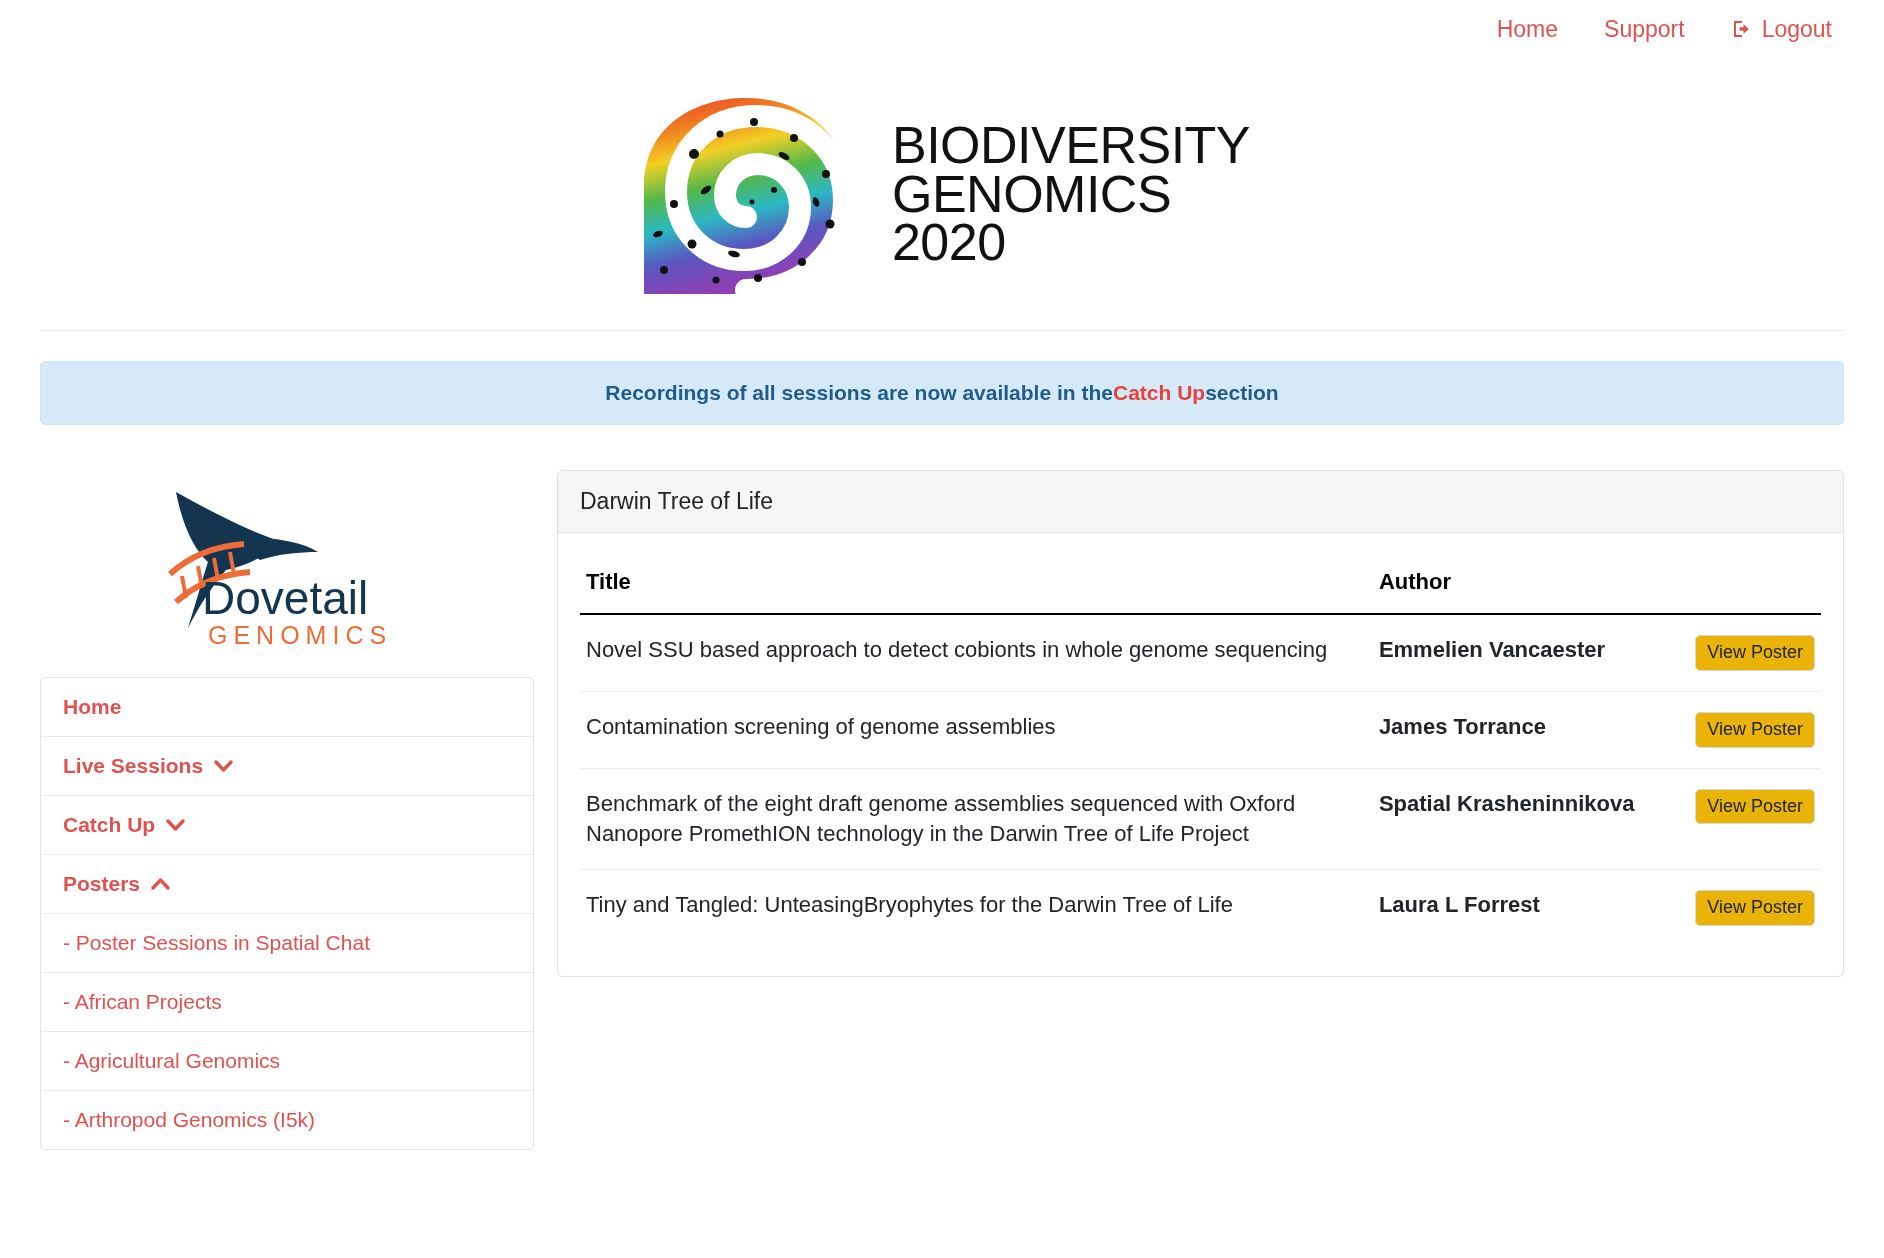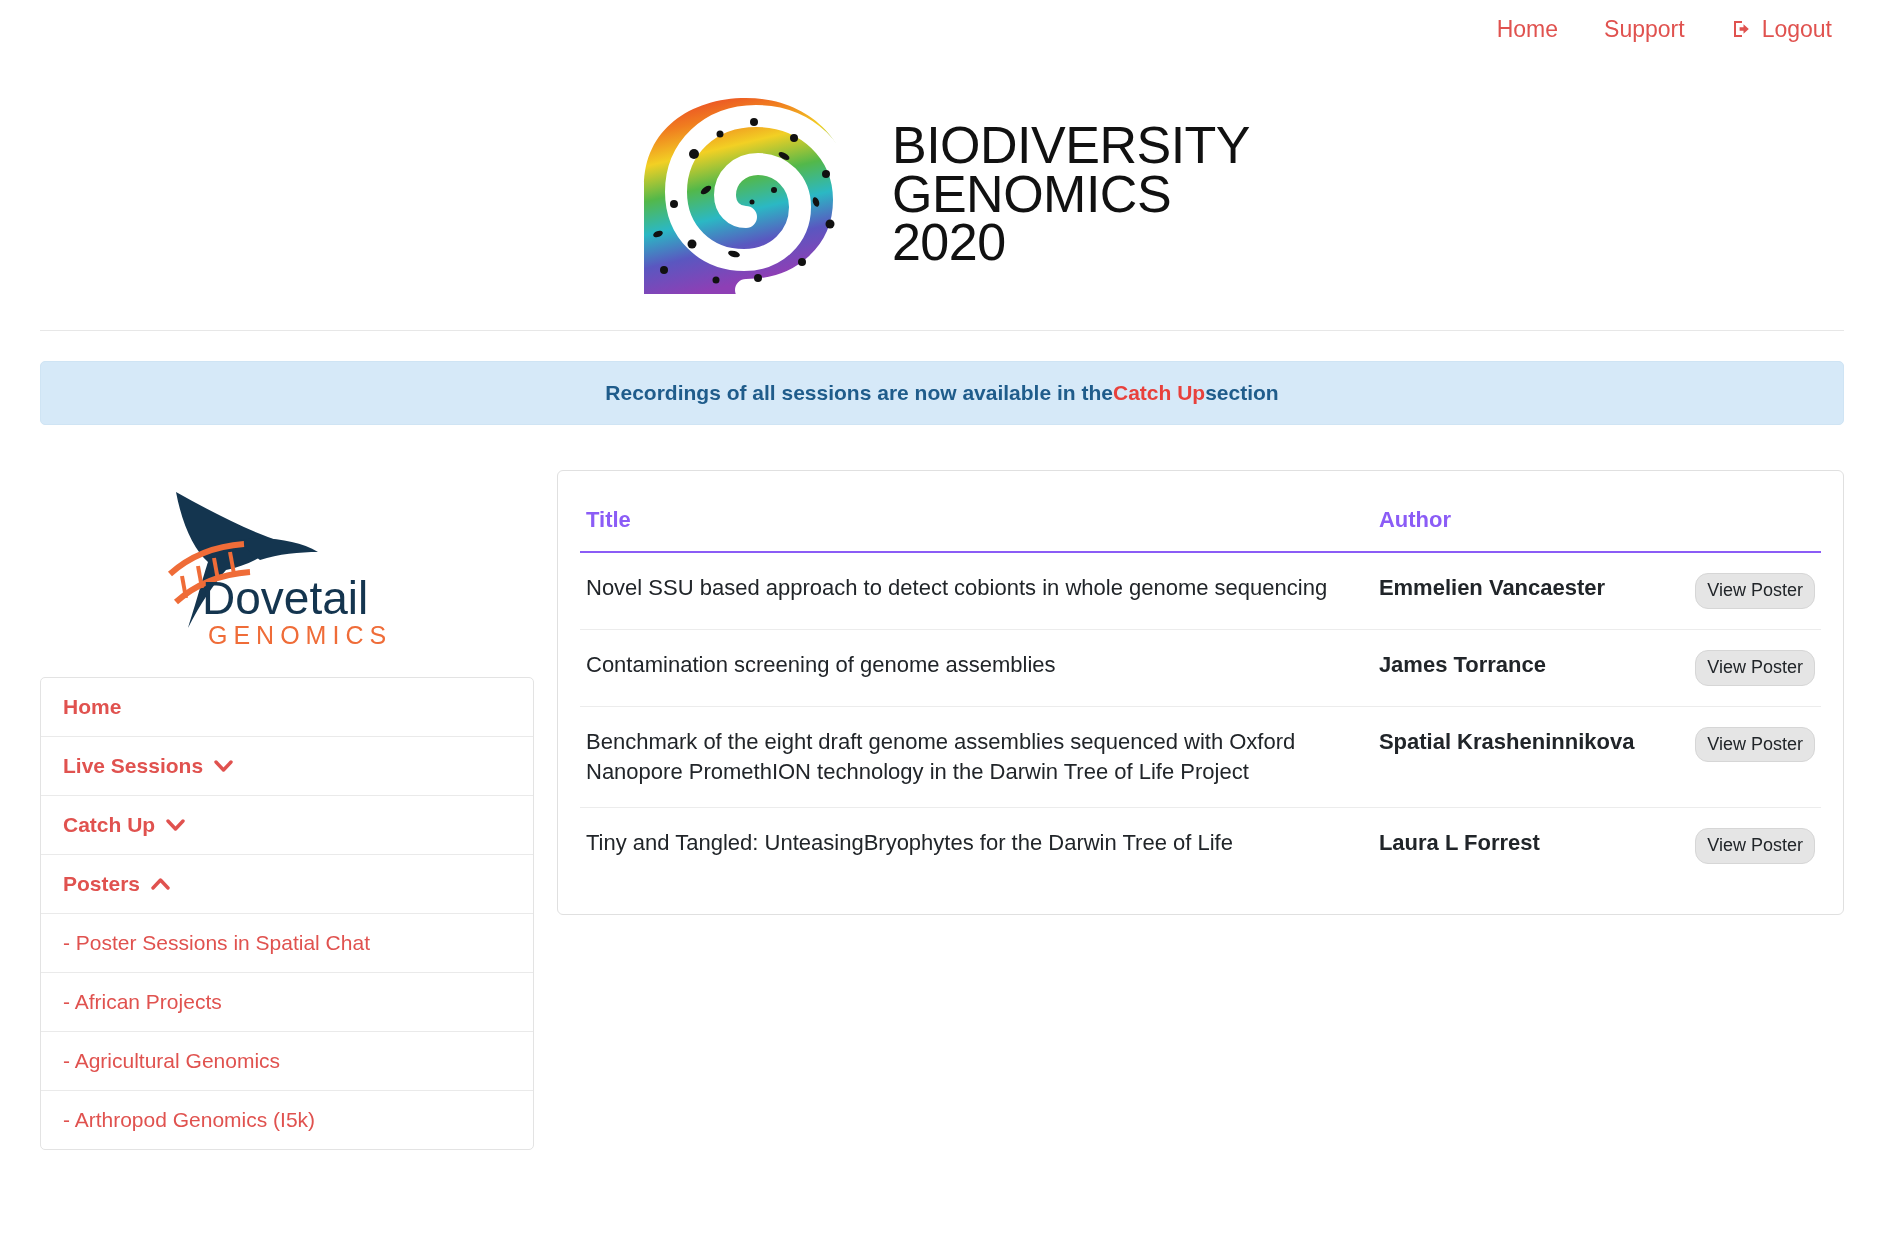--- a/index.html
+++ b/index.html
@@ -75,36 +75,36 @@
   .card { border: 1px solid #e0e0e0; border-radius: 6px; background: #fff; }
   .card-header {
     background: #f6f6f6; border-bottom: 1px solid #e2e2e2;
     padding: 17px 22px; font-size: 23px; color: #212529;
     border-radius: 6px 6px 0 0;
   }
   .card-body { padding: 22px 22px 30px 22px; }
 
   table.posters { width: 100%; border-collapse: collapse; }
   table.posters th {
-    text-align: left; font-size: 22px; font-weight: bold; color: #8b5cf6;
-    padding: 14px 6px 18px 6px; border-bottom: 2px solid #8b5cf6;
+    text-align: left; font-size: 22px; font-weight: bold; color: #000000;
+    padding: 14px 6px 18px 6px; border-bottom: 2px solid #000000;
     vertical-align: bottom;
   }
   table.posters td {
     font-size: 22px; color: #212529; padding: 20px 6px;
     border-top: 1px solid #ececec; vertical-align: top; line-height: 1.38;
   }
   table.posters tr:first-child td { border-top: none; }
   th.col-title, td.col-title { width: 640px; padding-right: 30px; }
   th.col-author, td.col-author { width: 230px; padding-right: 16px; font-weight: bold; }
   th.col-action, td.col-action { width: 130px; text-align: right; }
 
   .btn-view {
     display: inline-block; font-size: 18px; color: #212529;
-    background: #e5e5e5; border: 1px solid #d6d6d6; border-radius: 13px;
+    background: #eab308; border: 1px solid #d6d6d6; border-radius: 5px;
     padding: 7px 11px; white-space: nowrap; cursor: pointer; line-height: 1.1;
   }
 </style>
 </head>
 <body>
 
 <div class="page">
 
   <div class="topnav">
     <a href="#">
@@ -267,20 +267,21 @@
 
         <div class="navitem">
           <span>- Arthropod Genomics (I5k)</span>
         </div>
 
       </div>
     </div>
 
     <div class="main">
       <div class="card">
+        <div class="card-header">Darwin Tree of Life</div>
         <div class="card-body">
           <table class="posters">
             <thead>
               <tr>
                 <th class="col-title">Title</th>
                 <th class="col-author">Author</th>
                 <th class="col-action"></th>
               </tr>
             </thead>
             <tbody>

